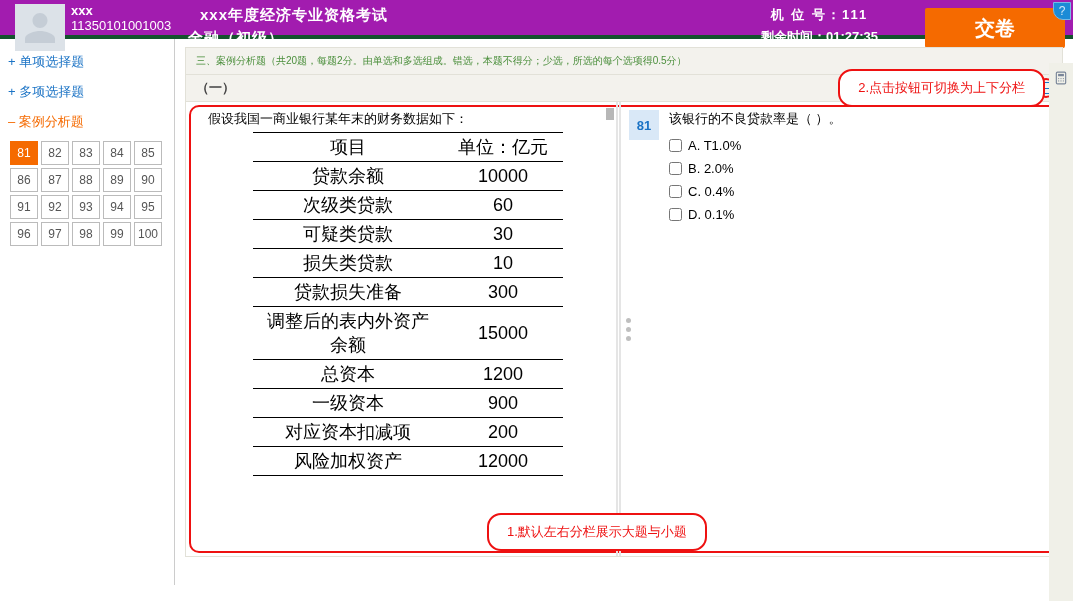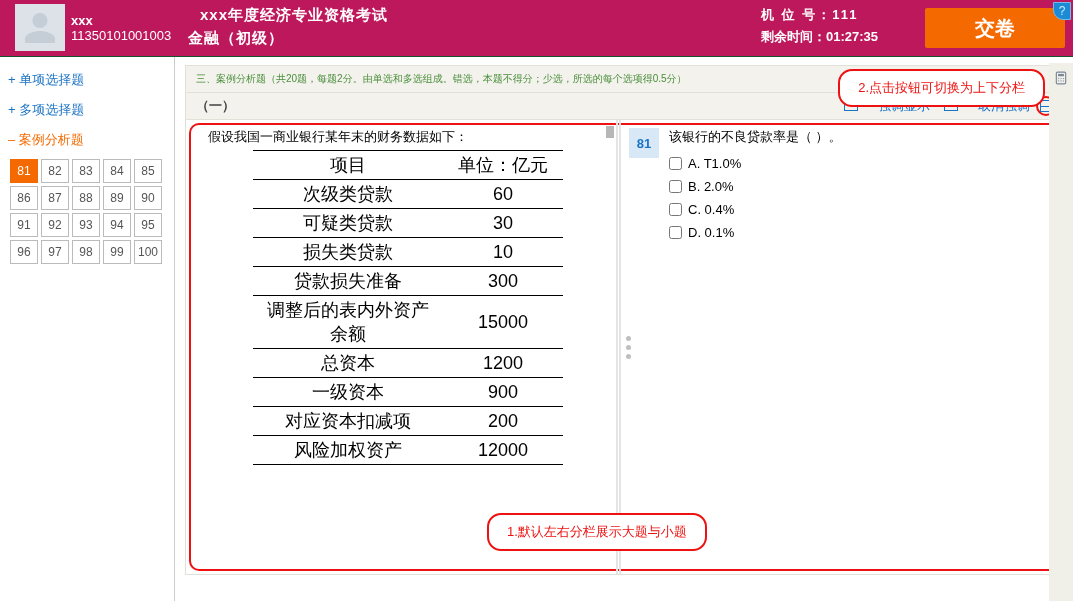--- a/index.html
+++ b/index.html
@@ -1,28 +1,28 @@
 <!DOCTYPE html>
 <html><head>
   <meta charset="utf-8">
   <style>
     * { margin:0; padding:0; box-sizing:border-box; font-family: "Microsoft YaHei", Arial, sans-serif; font-size:13px; }
     body { background:#fff; width:1073px; height:601px; position:relative; overflow:hidden; }
 
     
-    .header { background:#be185d; height:57px; display:flex; color:#fff; position:relative; border-bottom:1px solid #14532d; }
+    .header { background:#a21caf; height:39px; display:flex; color:#fff; position:relative; border-bottom:4px solid #14532d; }
     .avatar { width:50px; height:47px; margin:4px 0 0 15px; background:#dce2e8; display:flex; align-items:center; justify-content:center; }
     .avatar svg { width:36px; height:36px; fill:#c5cdd6; }
     .user-block { margin-left:6px; display:flex; flex-direction:column; justify-content:center; }
     .user-name { font-weight:bold; }
     .user-id   { font-size:13px; }
     .title-block { position:absolute; left:200px; top:6px; font-weight:bold; }
     .title-main { font-size:15px; letter-spacing:1px; }
     .title-sub  { font-size:15px; margin-top:4px; letter-spacing:1px; margin-left:-12px;}
-    .meta-block { position:absolute; right:195px; top:6px; text-align:left; font-weight:bold;}
+    .meta-block { position:absolute; right:195px; top:6px; text-align:center; font-weight:bold;}
     .seat { letter-spacing:2px;}
     .time { margin-top:4px; }
     .submit-btn { position:absolute; right:8px; top:8px; width:140px; height:40px; background:#f56a00; color:#fff; font-size:20px; font-weight:bold; display:flex; align-items:center; justify-content:center; cursor:pointer; border-radius:2px;}
     .help-badge { position:absolute; right:2px; top:2px; width:18px; height:18px; color:#cfe7f7; display:flex; align-items:center; justify-content:center; font-size:12px; border:1px solid #75b9e6; border-radius:0 0 0 10px; background:#1b8bd6;}
 
     
     .body-row { display:flex; height:546px; }
     .sidebar { width:175px; padding:8px 4px; border-right:1px solid #ccc;}
     .nav-item { color:#1b73c5; padding:6px 4px; cursor:pointer; }
     .nav-item.minus::before { content:"– "; }
@@ -154,20 +154,24 @@
       <div class="pane-left">
         <div class="scroll"></div>
         <div class="case-intro">假设我国一商业银行某年末的财务数据如下：</div>
         <table class="data">
           <tbody id="tbl-body">
               <tr>
                 <td>项目</td>
                 <td>单位：亿元</td>
               </tr>
               <tr>
+                <td>贷款余额</td>
+                <td>10000</td>
+              </tr>
+              <tr>
                 <td>次级类贷款</td>
                 <td>60</td>
               </tr>
               <tr>
                 <td>可疑类贷款</td>
                 <td>30</td>
               </tr>
               <tr>
                 <td>损失类贷款</td>
                 <td>10</td>

